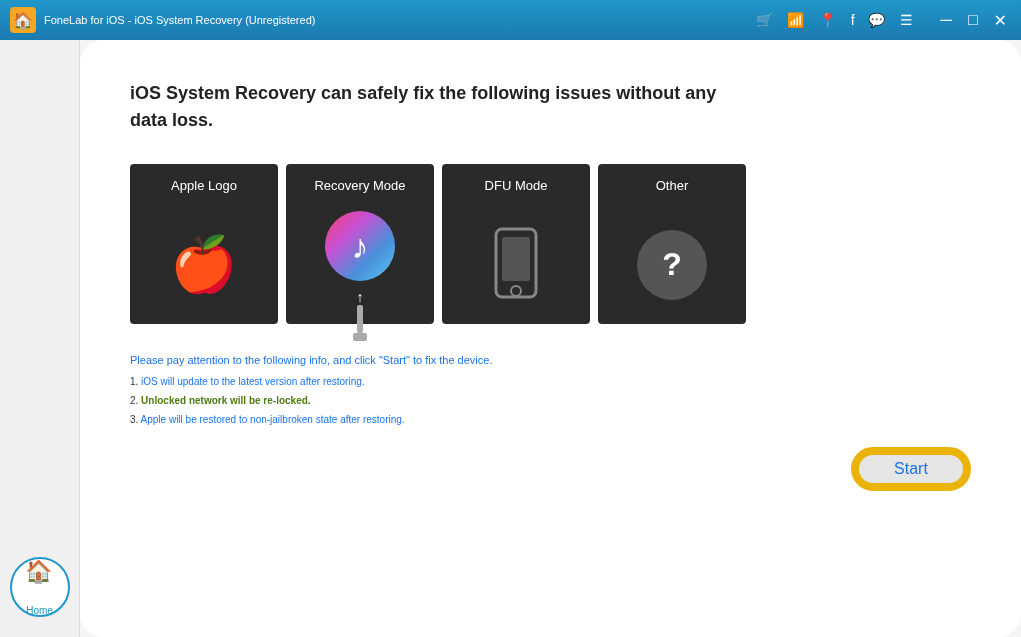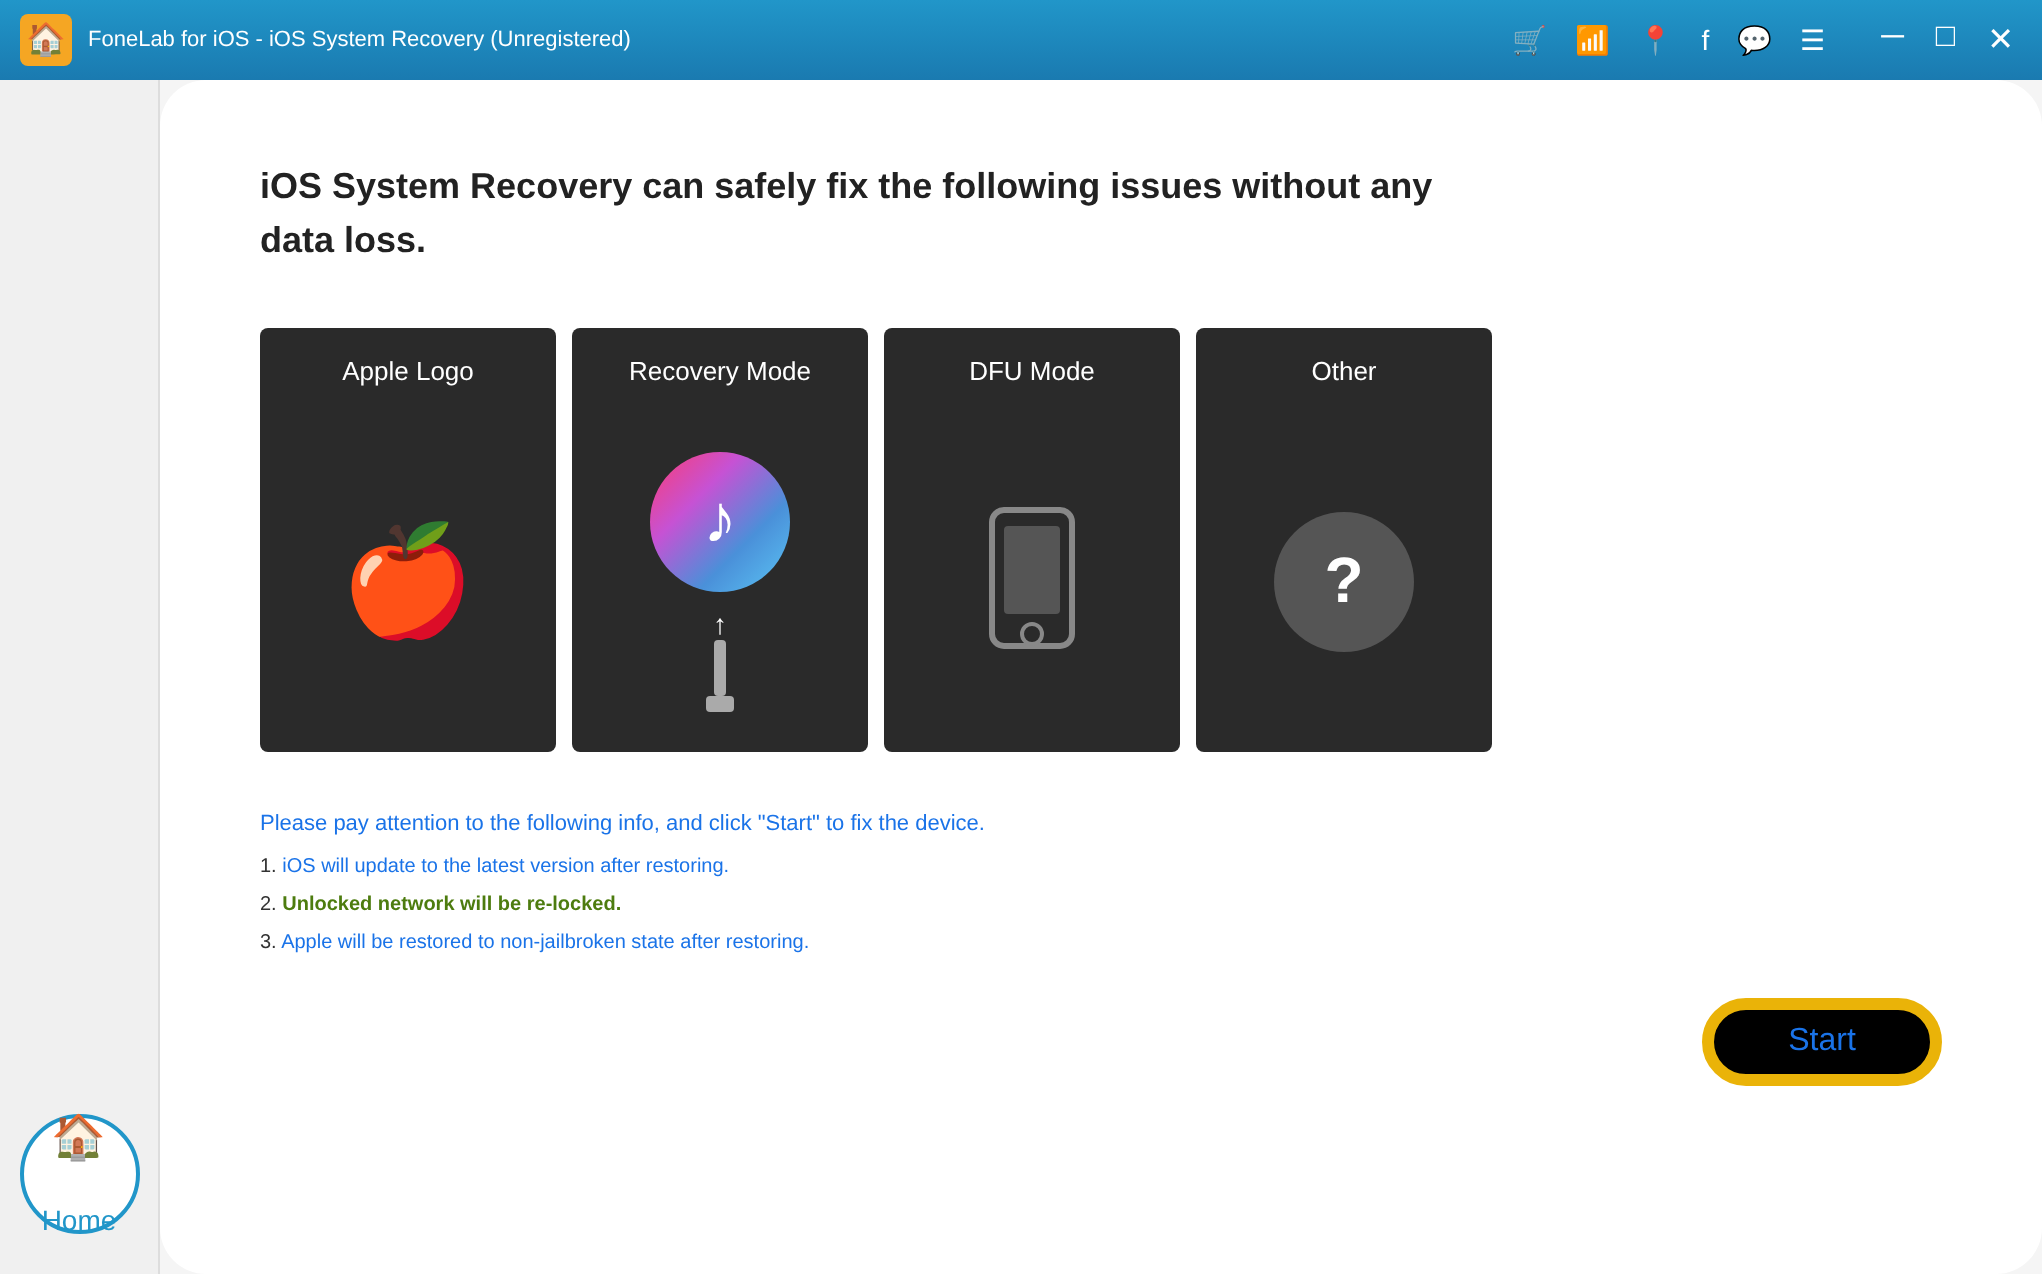--- a/index.html
+++ b/index.html
@@ -60,21 +60,21 @@
       background: white;
       border: 2px solid #2196c9;
       display: flex;
       flex-direction: column;
       align-items: center;
       justify-content: center;
       cursor: pointer;
       color: #2196c9;
     }
     .sidebar-home .home-icon { font-size: 22px; }
-    .sidebar-home .home-label { font-size: 14px; color: #2196c9; margin-top: 20px; text-align: right; }
+    .sidebar-home .home-label { font-size: 10px; color: #2196c9; margin-top: 20px; text-align: right; }
 
     
     .content {
       flex: 1;
       background: white;
       padding: 40px 50px 30px 50px;
       overflow-y: auto;
       border-radius: 23px;
     }
 
@@ -89,21 +89,21 @@
 
     
     .cards-row {
       display: flex;
       gap: 8px;
       margin-bottom: 30px;
     }
 
     .mode-card {
       width: 148px;
-      height: 212px;
+      height: 160px;
       background: #2a2a2a;
       border-radius: 4px;
       display: flex;
       flex-direction: column;
       align-items: center;
       padding: 14px 10px 6px 10px;
       color: white;
       cursor: pointer;
       position: relative;
     }
@@ -198,22 +198,22 @@
     .bottom-row {
       display: flex;
       align-items: flex-end;
       justify-content: space-between;
     }
 
     .start-btn {
       width: 120px;
       height: 44px;
       border-radius: 22px;
-      border: 6px solid #eab308;
-      background: #000000;
+      border: 8px solid #eab308;
+      background: #e5e5e5;
       color: #1a73e8;
       font-size: 16px;
       cursor: pointer;
       display: flex;
       align-items: center;
       justify-content: center;
     }
 
     .recovery-wrapper {
       display: flex;

